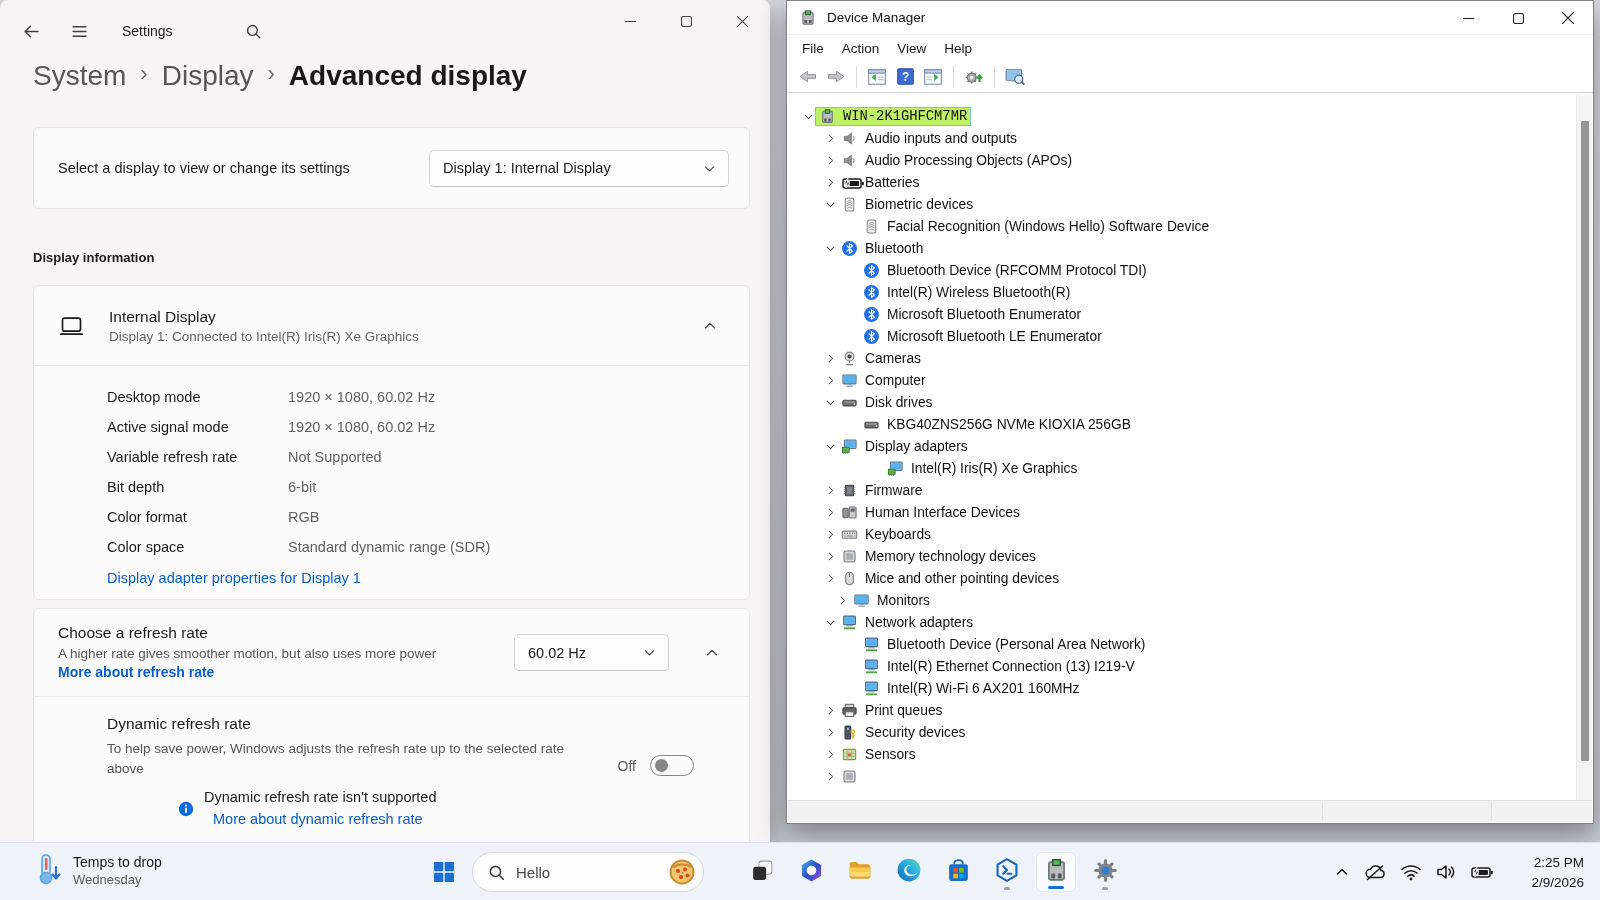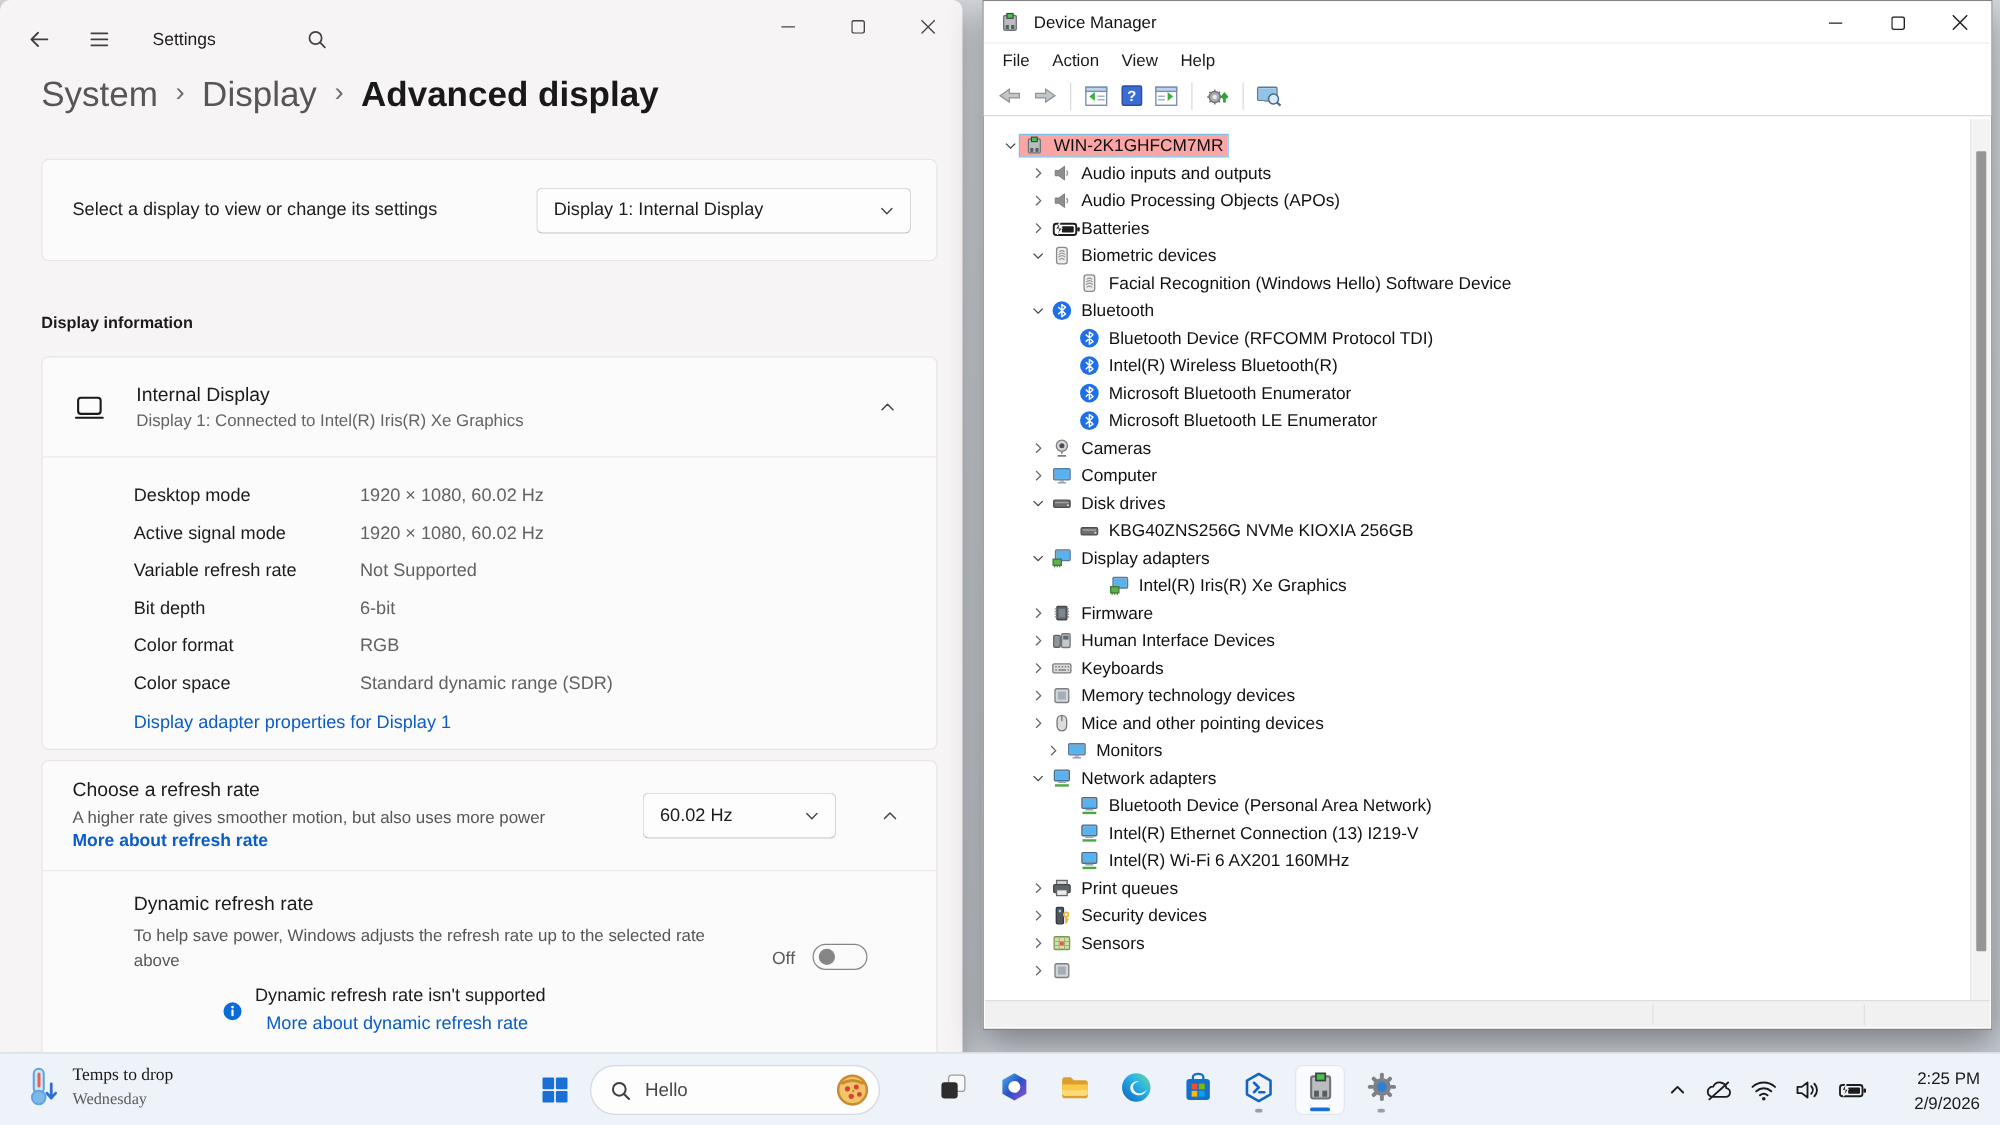--- a/index.html
+++ b/index.html
@@ -70,29 +70,29 @@
   .menu-item { padding:3px 9px; font-size:13.5px; color:#1a1a1a; border-radius:2px; }
   .dm-toolbar { height:32px; display:flex; align-items:center; padding-left:8px; gap:2px; background:#fff; border-bottom:1px solid #d9d9d9; }
   .tbtn { width:26px; height:26px; display:flex; align-items:center; justify-content:center; }
   .tsep { width:1px; height:22px; background:#dcdcdc; margin:0 5px; }
   .dm-content { position:absolute; top:94px; left:1px; right:1px; bottom:1px; background:#fff; overflow:hidden; }
   .dm-tree { position:absolute; top:0; left:0; right:16px; bottom:22px; overflow:hidden; padding-top:10px; }
   .tree-row { height:22px; display:flex; align-items:center; font-size:13.8px; color:#111; white-space:nowrap; }
   .tr-chev { width:16px; height:16px; flex:0 0 16px; display:flex; align-items:center; justify-content:center; }
   .tr-icon { width:17px; height:17px; flex:0 0 17px; margin:0 4px 0 3px; }
   .tr-label { padding:1px 3px; }
-  .tr-selwrap { display:flex; align-items:flex-start; background:#fca5a5; outline:1px solid #7cc0e8; }
+  .tr-selwrap { display:flex; align-items:flex-start; background:#bef264; outline:1px solid #7cc0e8;font-family:Liberation Mono, monospace; }
   .vscroll { position:absolute; top:0; right:0; width:16px; bottom:22px; background:#f3f3f3; border-left:1px solid #e8e8e8; }
   .vthumb { position:absolute; left:4px; width:8px; top:26px; height:640px; background:#959595; border-radius:1px; }
   .dm-bottombar { position:absolute; left:0; right:0; bottom:0; height:22px; background:#f1f1f1; border-top:1px solid #dedede; }
   .bb-sep { position:absolute; top:2px; bottom:2px; width:1px; background:#e0e0e0; }
 
   
   #taskbar { position:absolute; left:0; top:842px; width:1600px; height:58px; background:#eef2f9; border-top:1px solid #dde2ea; }
-  .tb-widget { position:absolute; left:12px; top:8px; display:flex; align-items:center; gap:10px; padding:2px 8px; border-radius:6px;font-family:Liberation Serif, serif; }
+  .tb-widget { position:absolute; left:27px; top:8px; display:flex; align-items:center; gap:10px; padding:2px 8px; border-radius:6px; }
   .widget-l1 { font-size:14px; color:#191919; }
   .widget-l2 { font-size:13px; color:#5c5c5c; margin-top:2px; }
   .tb-start { position:absolute; left:424px; top:9px; width:40px; height:40px; border-radius:6px; display:flex; align-items:center; justify-content:center; }
   .tb-search { position:absolute; left:472px; top:9px; width:232px; height:40px; background:rgba(255,255,255,.85);
     border:1px solid #d4d9e2; border-radius:20px; display:flex; align-items:center; padding:0 7px 0 15px; }
   .tb-search-text { font-size:15px; color:#474747; margin-left:11px; flex:1; }
   .tb-apps { position:absolute; left:742px; top:9px; display:flex; gap:9px; }
   .app-btn { width:40px; height:40px; border-radius:6px; display:flex; align-items:center; justify-content:center; position:relative; }
   .app-btn.active { background:#fafbfe; border:1px solid #e3e7ef; }
   .ind-dot { position:absolute; left:50%; transform:translateX(-50%); bottom:2px; width:6px; height:3px; border-radius:2px; background:#9aa0a8; }

